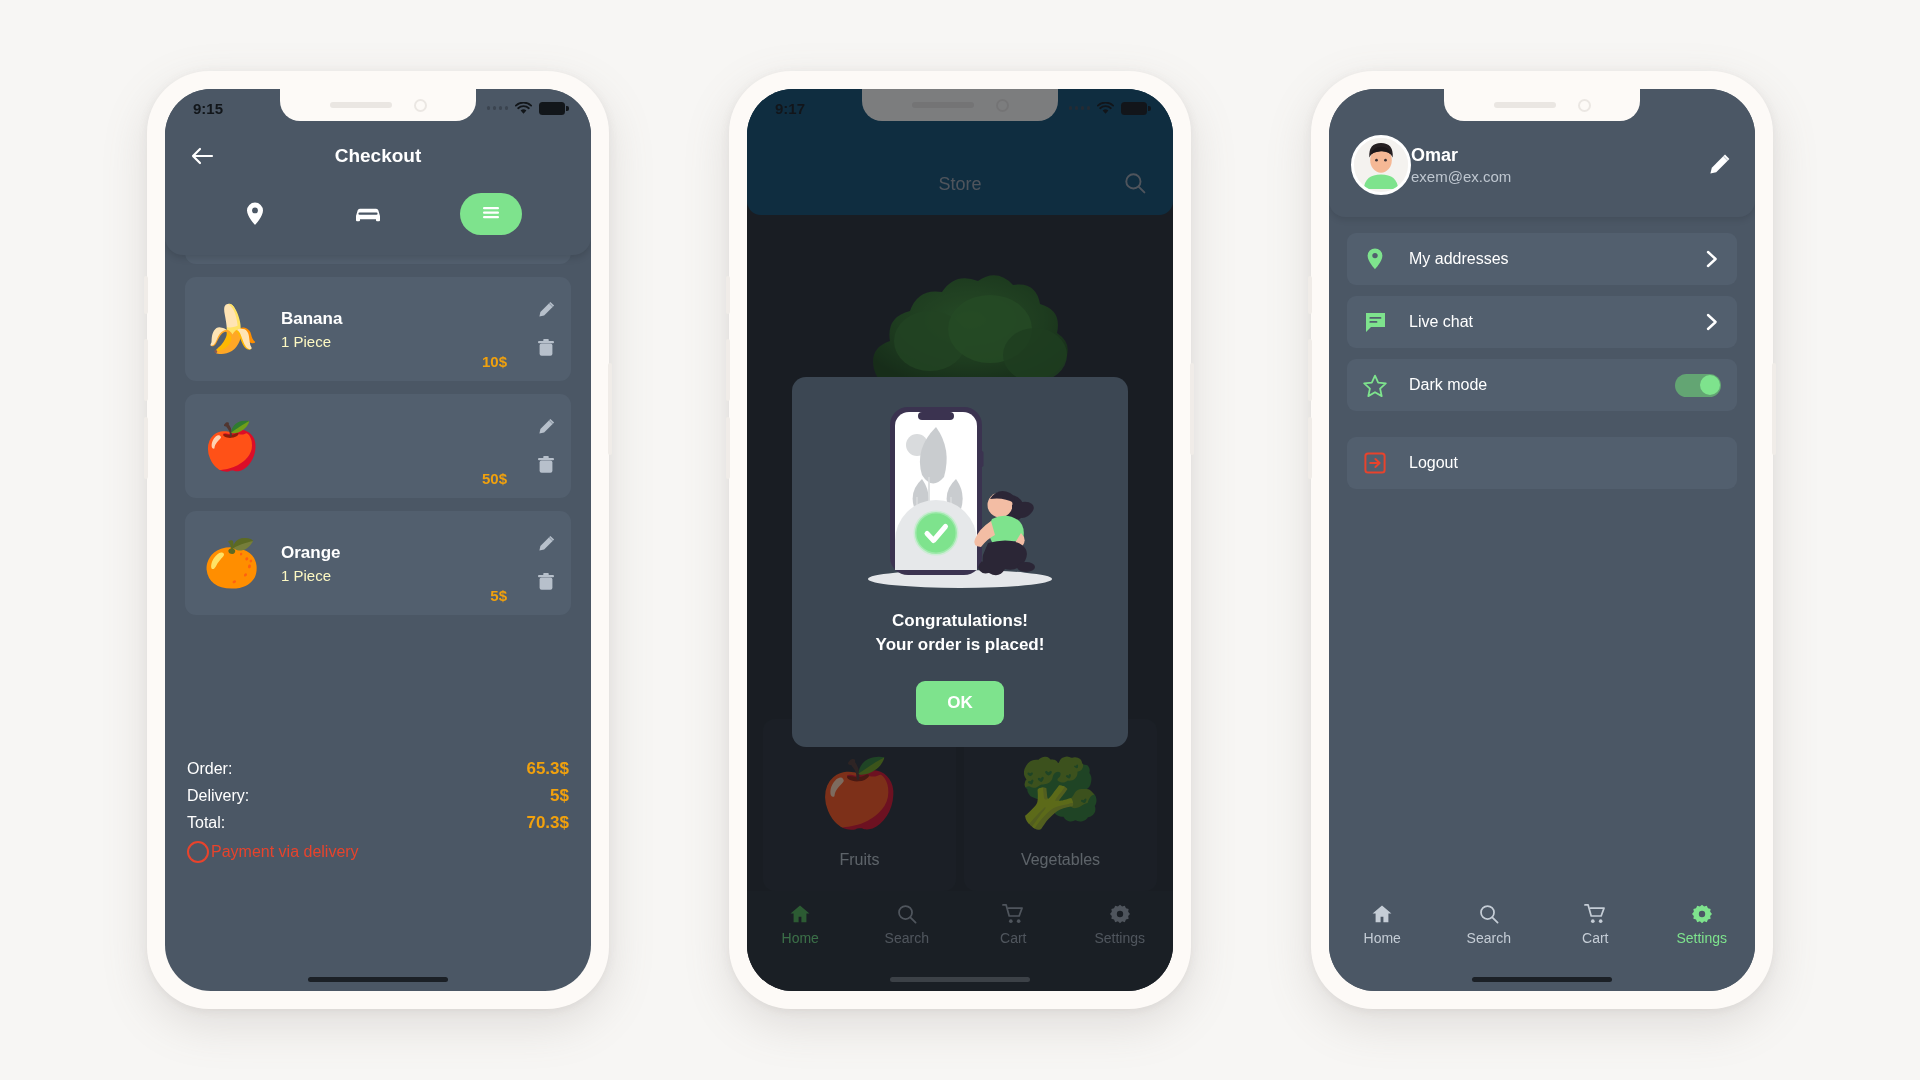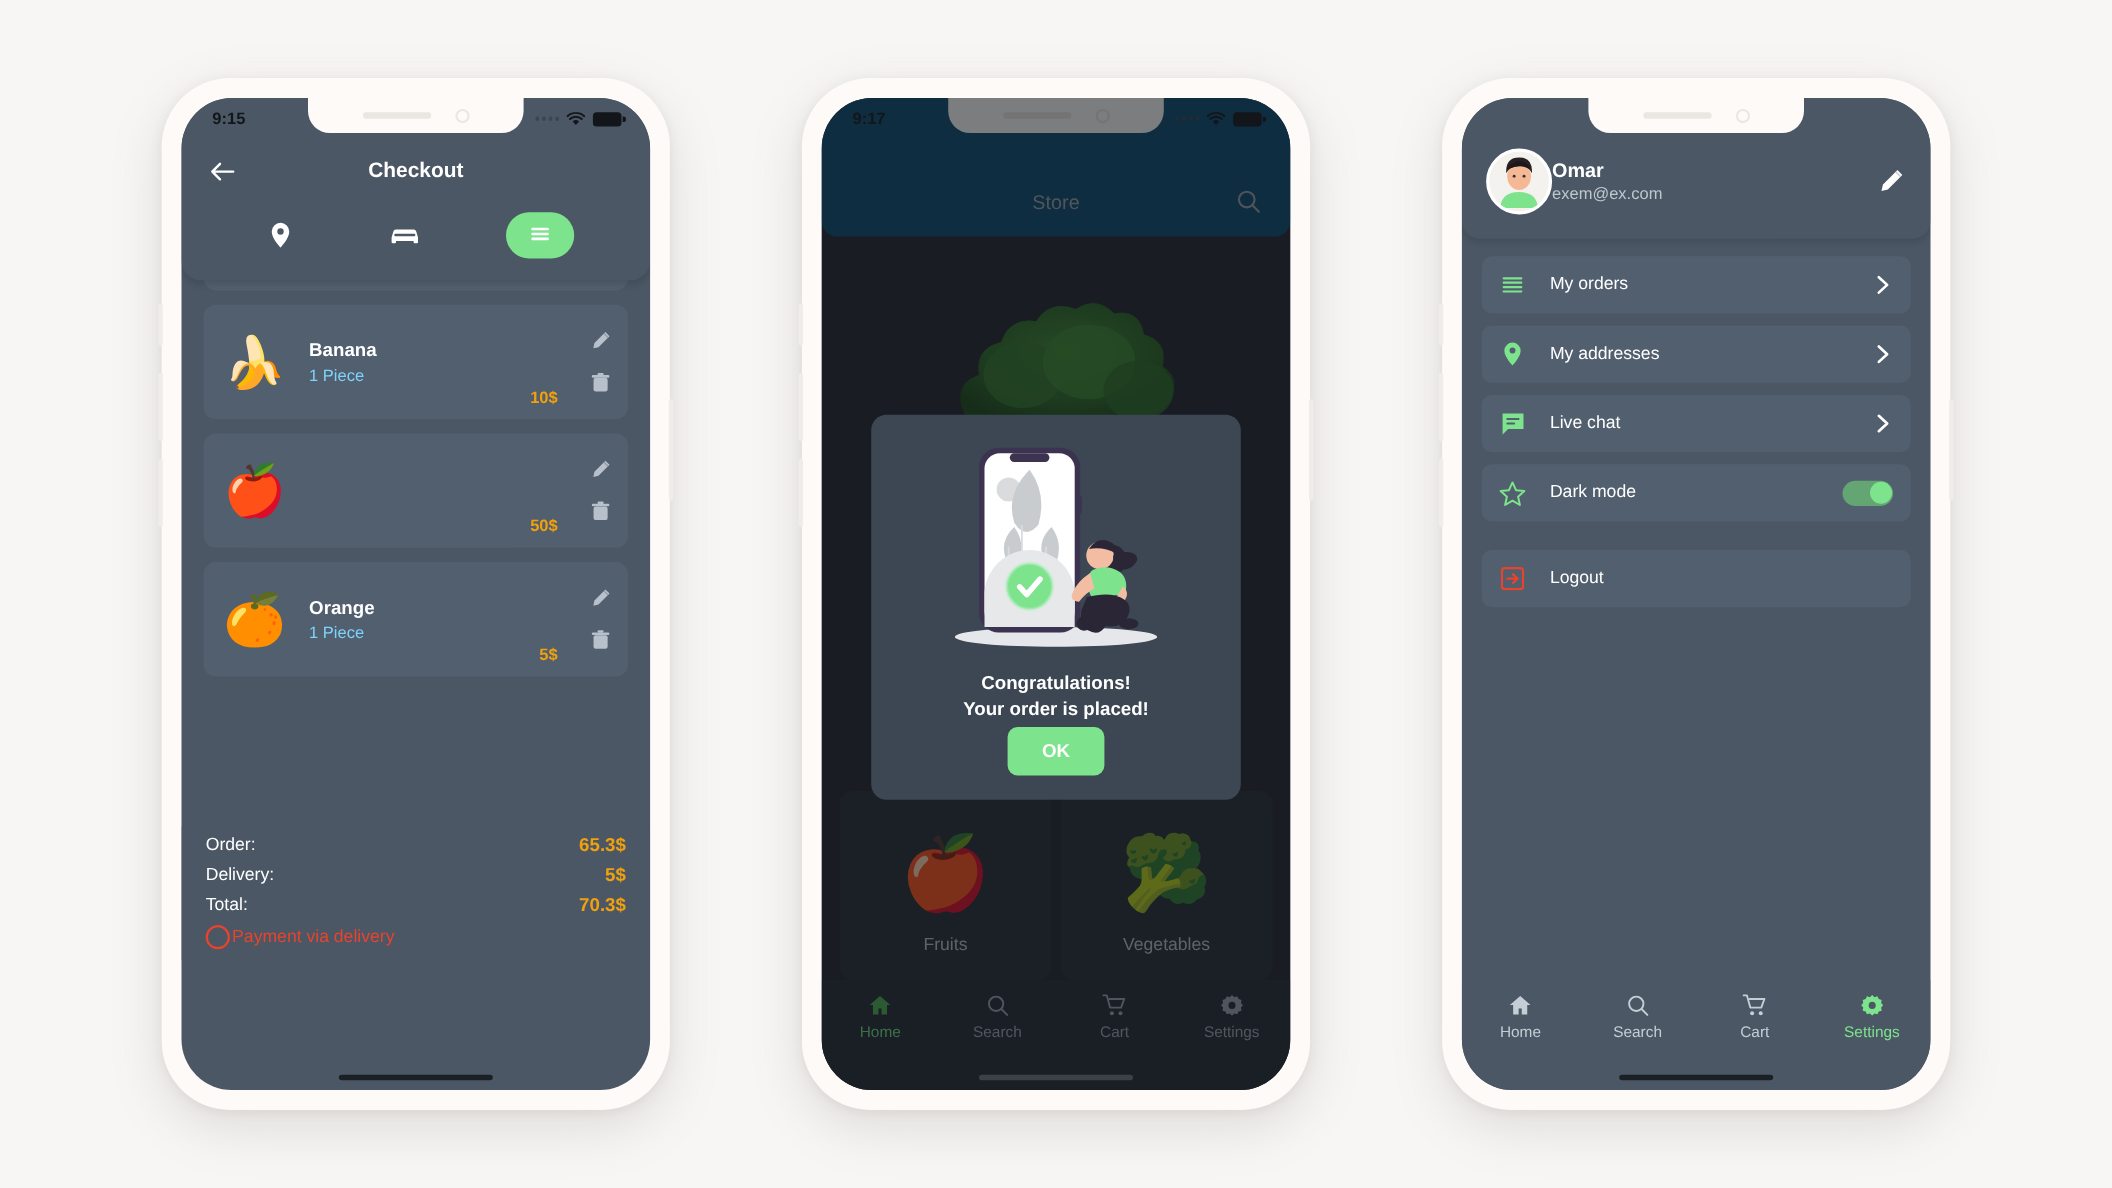--- a/index.html
+++ b/index.html
@@ -100,21 +100,21 @@
   .item-card {
     position: relative;
     background: #525f6e; border-radius: 11px;
     height: 104px; margin-bottom: 13px;
     display:flex; align-items:center;
   }
   .item-card.clipped { height: 72px; margin-top:-34px; }
   .item-thumb { width: 74px; height: 74px; margin: 0 6px 0 10px; display:flex; align-items:center; justify-content:center; flex:0 0 auto; }
   .item-txt { flex:1; padding-left: 6px; }
   .item-name { color:#fff; font-size:17px; font-weight:bold; margin-bottom: 4px; }
-  .item-qty { color:#7dd3fc; font-size:15px; }
+  .item-qty { color:#fef9c3; font-size:15px; }
   .item-price {
     position:absolute; right: 64px; bottom: 11px;
     color:#f1a10d; font-size:15px; font-weight:bold;
   }
   .item-actions {
     position:absolute; right: 14px; top: 0; bottom: 0;
     display:flex; flex-direction:column; justify-content:center; align-items:center; gap: 16px;
   }
   .ic-btn { width: 22px; height: 22px; cursor:pointer; display:flex; align-items:center; justify-content:center; }
 
@@ -169,21 +169,21 @@
 
   .overlay { position:absolute; inset:0; background: rgba(18,22,27,.55); z-index: 45; }
   .dialog {
     position:absolute; z-index: 50; left: 50%; transform: translateX(-50%);
     top: 288px; width: 336px; border-radius: 14px; background:#3c4753;
     padding: 16px 18px 22px; display:flex; flex-direction:column; align-items:center;
   }
   .dlg-art { width: 260px; height: 212px; }
   .dlg-text { color:#fff; font-size: 17px; font-weight:bold; text-align:center; line-height: 1.42; margin-top: 4px; }
   .dlg-ok {
-    margin-top: 4px; width: 88px; height: 44px; border-radius: 9px; background:#7ee38d;
+    margin-top: 24px; width: 88px; height: 44px; border-radius: 9px; background:#7ee38d;
     display:flex; align-items:center; justify-content:center;
     color:#fff; font-size:17px; font-weight:bold; cursor:pointer;
   }
 
   
   .p3 .screen { background: #4b5765; }
   .pf-header {
     position:absolute; top:0; left:0; right:0; padding: 46px 22px 22px;
     display:flex; align-items:center; 
     background:#4b5765; border-bottom-left-radius:16px; border-bottom-right-radius:16px;
@@ -567,36 +567,20 @@
         <div class="pf-edit">
           <svg width="26" height="26" viewBox="0 0 26 26">
             <path d="M19 2.6 l4.4 4.4 -13.2 13.2 -5.8 1.4 1.4 -5.8 Z" fill="#fff"></path>
             <path d="M17.4 4.2 l4.4 4.4" stroke="#c6ccd3" stroke-width="1.2"></path>
           </svg>
         </div>
       </div>
 
       <div class="menu">
 
-        <div class="menu-row">
-          <div class="m-ic">
-            <svg width="22" height="18" viewBox="0 0 22 18">
-              <rect x="2" y="2" width="18" height="2" rx="1" fill="#7ee38d"></rect>
-              <rect x="2" y="6" width="18" height="2" rx="1" fill="#7ee38d"></rect>
-              <rect x="2" y="10" width="18" height="2" rx="1" fill="#7ee38d"></rect>
-              <rect x="2" y="14" width="18" height="2" rx="1" fill="#7ee38d"></rect>
-            </svg>
-          </div>
-          <div class="m-label">My orders</div>
-          <div class="m-chev">
-            <svg width="12" height="18" viewBox="0 0 12 18">
-                <path d="M2 2 L9.6 9 L2 16" stroke="#fff" stroke-width="2.4" fill="none" stroke-linecap="round" stroke-linejoin="round"></path>
-              </svg>
-          </div>
-        </div>
 
         <div class="menu-row">
           <div class="m-ic">
             <svg width="20" height="24" viewBox="0 0 20 24">
               <path d="M10 1.4 a7.4 7.4 0 0 0 -7.4 7.4 c0 5.6 7.4 13.4 7.4 13.4 s7.4 -7.8 7.4 -13.4 a7.4 7.4 0 0 0 -7.4 -7.4 z" fill="#7ee38d"></path>
               <circle cx="10" cy="8.6" r="2.7" fill="#525f6e"></circle>
             </svg>
           </div>
           <div class="m-label">My addresses</div>
           <div class="m-chev">

